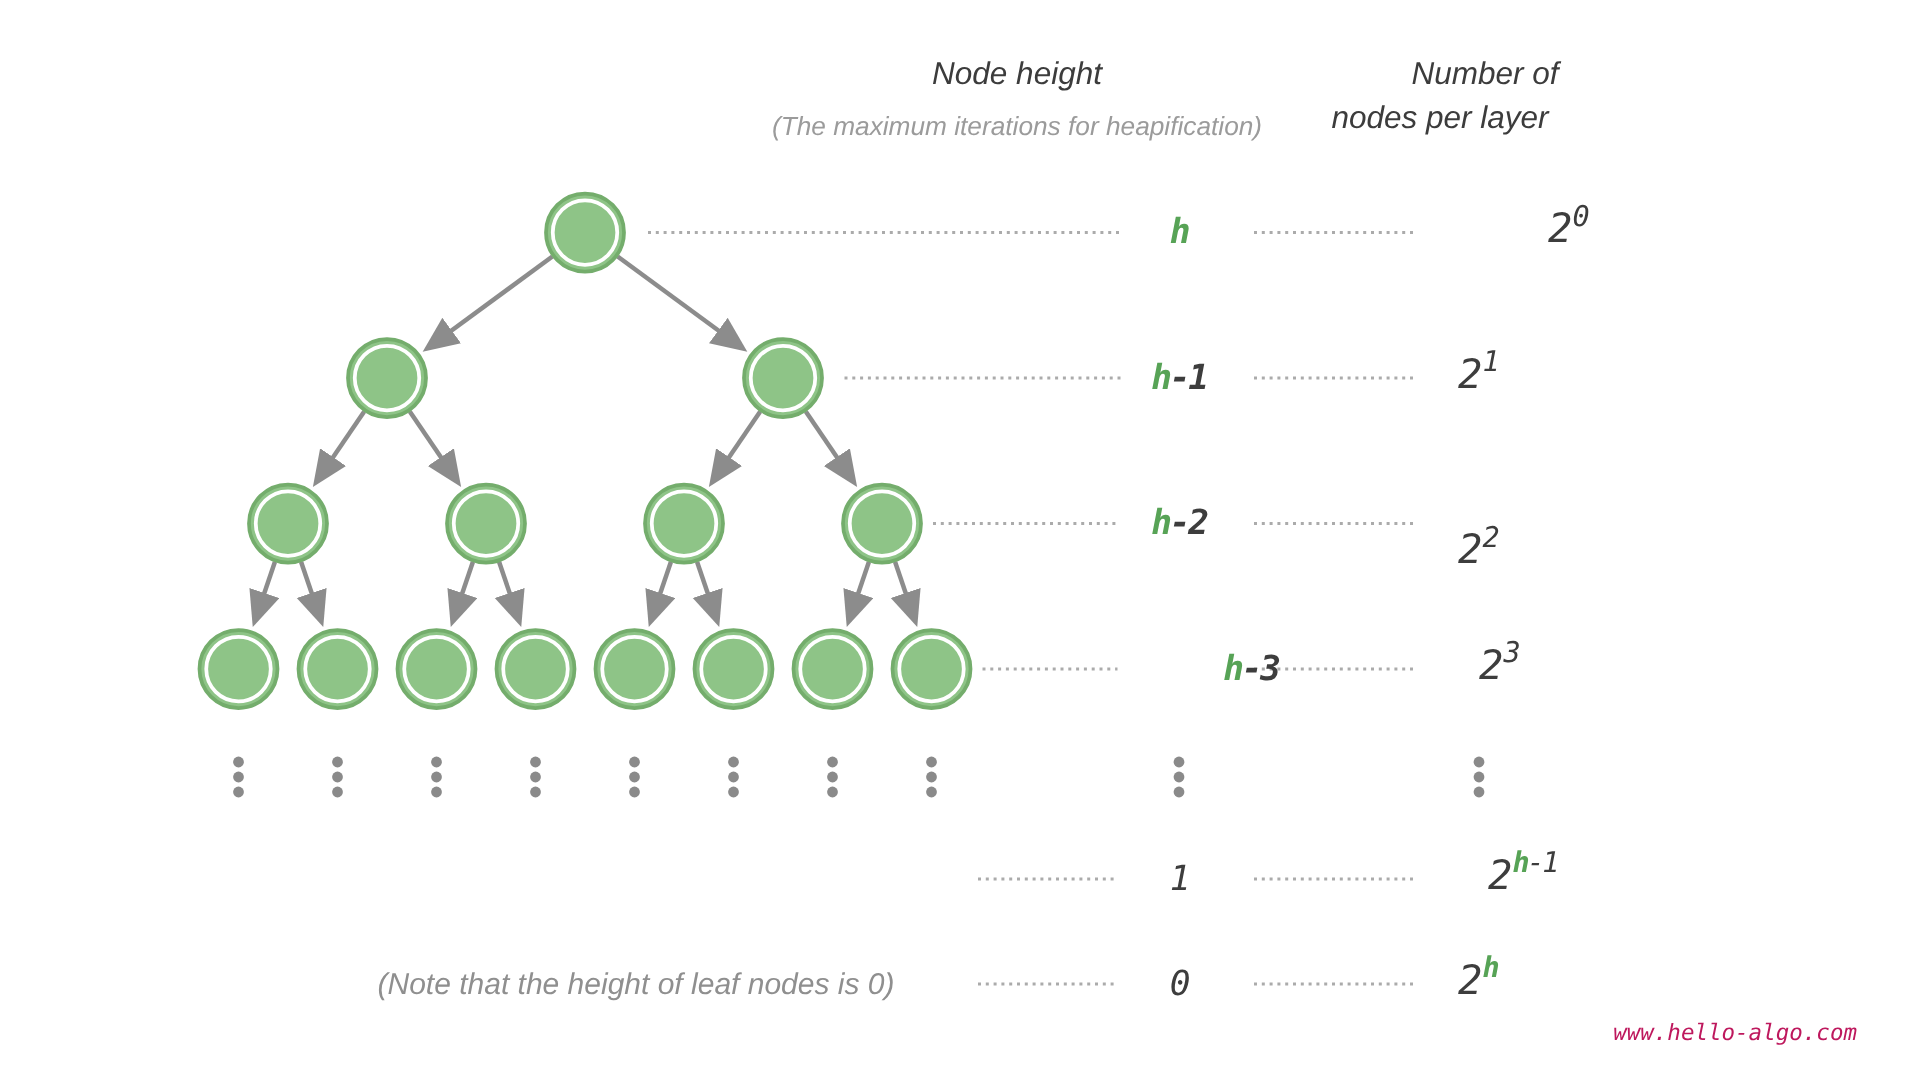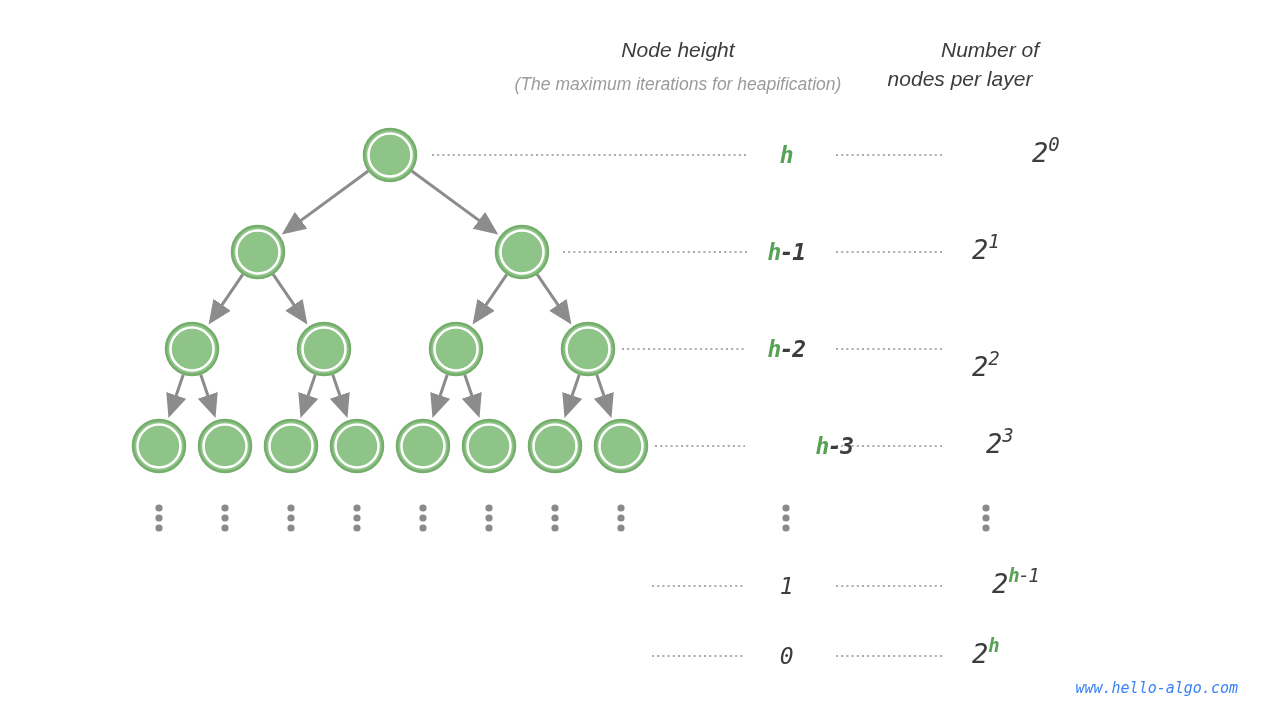--- a/index.html
+++ b/index.html
@@ -11,21 +11,21 @@
   .subtitle{font-size:17.5px;color:#9b9b9b;}
   .height-label{position:absolute;transform:translate(-50%,-50%);white-space:nowrap;
       font-family:"DejaVu Sans Mono",monospace;font-size:23px;color:#3d3d3d;letter-spacing:-1.5px;}
   .height-label.hbold{font-weight:bold;}
   .count-label{position:absolute;transform:translateY(-58%);white-space:nowrap;line-height:1;
       font-family:"DejaVu Sans Mono",monospace;font-size:27px;color:#3d3d3d;font-weight:500;}
   .count-label .sup{font-size:19px;position:relative;top:-11px;letter-spacing:-1.5px;font-weight:bold;}
   .count-label .sup .dark{font-weight:500;}
   .green{color:#57a356;}
   .note{position:absolute;transform:translate(-50%,-50%);font-size:20px;color:#8f8f8f;white-space:nowrap;}
-  .watermark{position:absolute;font-family:"DejaVu Sans Mono",monospace;font-size:15px;color:#3b82f6;white-space:nowrap;}
+  .watermark{position:absolute;font-family:"DejaVu Sans Mono",monospace;font-size:15px;color:#be185d;white-space:nowrap;}
 </style>
 </head>
 <body>
 
 <div id="canvas">
   <svg id="diagram-svg" width="1280" height="720">
       <defs>
         <marker id="arw" markerWidth="9" markerHeight="8" refX="6.5" refY="3.5" orient="auto" markerUnits="userSpaceOnUse_">
           <path d="M0,0 L8,3.5 L0,7 Z" fill="#8c8c8c"></path>
         </marker>
@@ -131,14 +131,15 @@
       <div class="height-label hbold" style="left: 786px; top: 349px;"><span class="green">h</span><span>-2</span></div>
       <div class="count-label" style="left: 972px; top: 349px; margin-top: 20px;"><span>2</span><span class="sup"><span class="dark">2</span></span></div>
       <div class="height-label hbold" style="left: 786px; top: 446px; margin-left: 48px;"><span class="green">h</span><span>-3</span></div>
       <div class="count-label" style="left: 972px; top: 446px; margin-left: 14px;"><span>2</span><span class="sup"><span class="dark">3</span></span></div>
       <div class="height-label" style="left: 786px; top: 586px;"><span>1</span></div>
       <div class="count-label" style="left: 992px; top: 586px;"><span>2</span><span class="sup"><span class="green">h</span><span class="dark">-1</span></span></div>
       <div class="height-label" style="left: 786px; top: 656px;"><span>0</span></div>
       <div class="count-label" style="left: 972px; top: 656px;"><span>2</span><span class="sup"><span class="green">h</span></span></div>
     </div>
 
+  <div class="note" style="left:424px;top:657px;">(Note that the height of leaf nodes is 0)</div>
   <div class="watermark" style="right:42px;top:679px;">www.hello-algo.com</div>
 </div>
 
 </body></html>

